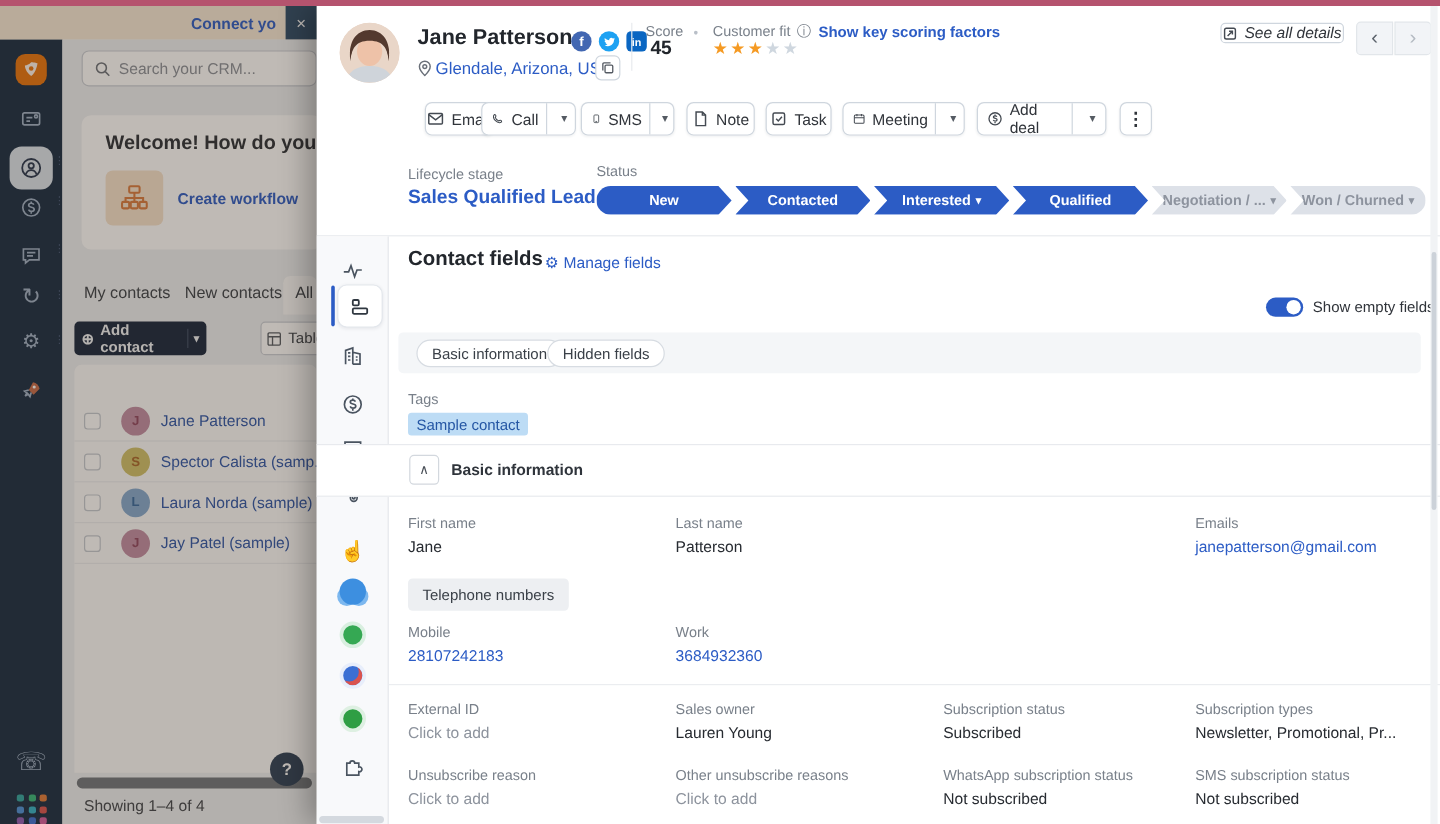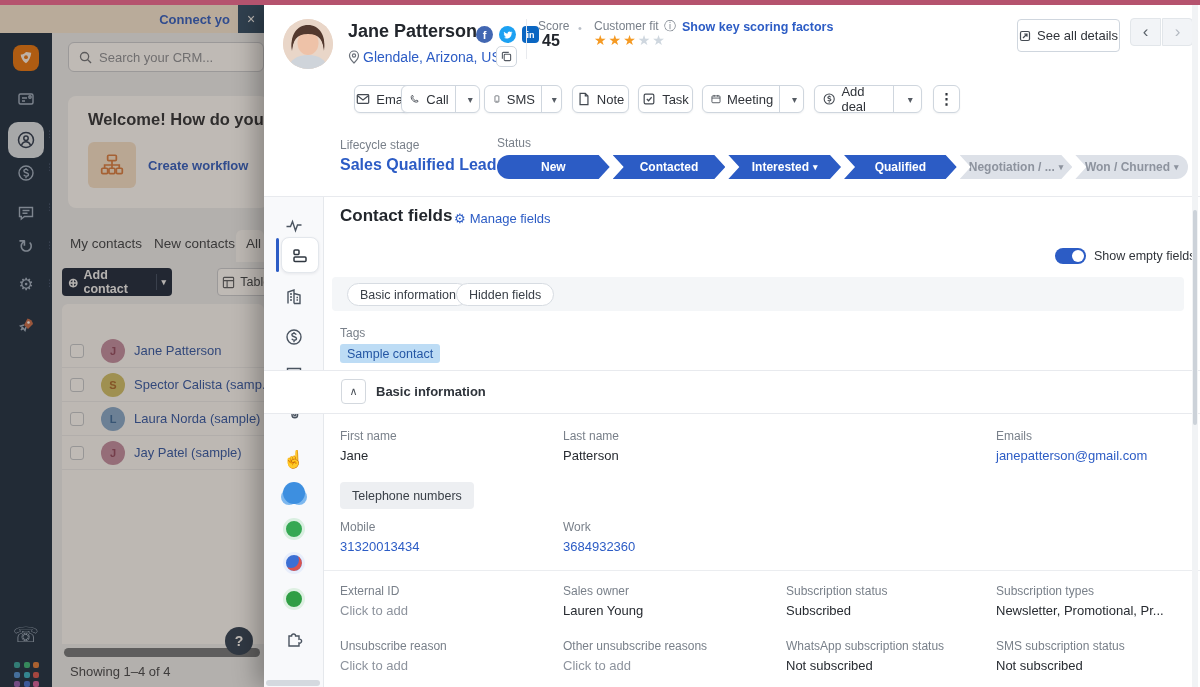--- a/index.html
+++ b/index.html
@@ -63,21 +63,21 @@
   .pin { position:absolute; left:84px; top:45px; }
   .loc { position:absolute; left:99px; top:44px; font-size:14px; color:#2c5cc5; cursor:pointer; }
   .copy-btn { position:absolute; left:232px; top:41px; width:21px; height:21px; border:1px solid #cfd6de; border-radius:5px; display:flex; align-items:center; justify-content:center; cursor:pointer; background:#fff; }
   .hdr-vdiv { position:absolute; left:262px; top:14px; width:1px; height:40px; background:#e8eaee; }
   .sc-label { position:absolute; font-size:12px; color:#79808a; }
   .score-val { position:absolute; left:278px; top:27px; font-size:16px; font-weight:700; color:#22262c; }
   .dotsep { position:absolute; left:314px; top:17px; color:#b9bfc8; font-size:11px; }
   .stars { position:absolute; left:330px; top:27px; font-size:14px; letter-spacing:2px; }
   .star-f { color:#f59a23; } .star-e { color:#cfd7df; }
   .sc-link { position:absolute; left:418px; top:15px; font-size:12.5px; font-weight:600; color:#2c5cc5; cursor:pointer; }
-  .seeall { position:absolute; left:753px; top:14px; width:103px; height:33px; background:#fff; border:1px solid #cfd6de; border-radius:4px; display:flex; align-items:center; justify-content:center; gap:6px; font-size:13px; color:#30343a; cursor:pointer; }
+  .seeall { position:absolute; left:753px; top:14px; width:103px; height:17px; background:#fff; border:1px solid #cfd6de; border-radius:4px; display:flex; align-items:center; justify-content:center; gap:6px; font-size:13px; color:#30343a; cursor:pointer;font-style:italic; }
   .pager { position:absolute; left:866px; top:13px; display:flex; gap:1px; }
   .pager .pg { width:31px; height:28px; background:#f2f4f7; border:1px solid #e2e6ea; display:flex; align-items:center; justify-content:center; font-size:17px; cursor:pointer; }
   .pg-prev { border-radius:4px 0 0 4px; color:#5b626b; } .pg-next { border-radius:0 4px 4px 0; color:#b4bac2; }
 
   .act-btn { position:absolute; top:80px; height:28px; background:#fff; border:1px solid #cfd6de; border-radius:6px; box-shadow:0 1px 2px rgba(20,30,50,.06); display:flex; align-items:center; justify-content:center; gap:6px; font-size:13px; color:#30343a; cursor:pointer; }
   .act-btn svg { width:14px; height:14px; stroke:#444a52; fill:none; stroke-width:1.4; }
   .split-sep { width:1px; height:100%; background:#cfd6de; }
   .split-car { width:24px; text-align:center; color:#555b63; font-size:10px; }
 
   .lc-label, .st-label { position:absolute; font-size:12px; color:#79808a; }
@@ -497,21 +497,21 @@
     </div>
     <div class="fcell" style="left:732px;top:424px">
       <div class="flabel">Emails</div>
       <div class="fvalue link">janepatterson@gmail.com</div>
     </div>
 
     <div class="phone-chip">Telephone numbers</div>
 
     <div class="fcell" style="left:76px;top:515px">
       <div class="flabel">Mobile</div>
-      <div class="fvalue link">31320013434</div>
+      <div class="fvalue link">28107242183</div>
     </div>
     <div class="fcell" style="left:299px;top:515px">
       <div class="flabel">Work</div>
       <div class="fvalue link">3684932360</div>
     </div>
 
     <div class="mid-div"></div>
 
     <div class="fcell" style="left:76px;top:579px">
       <div class="flabel">External ID</div>

